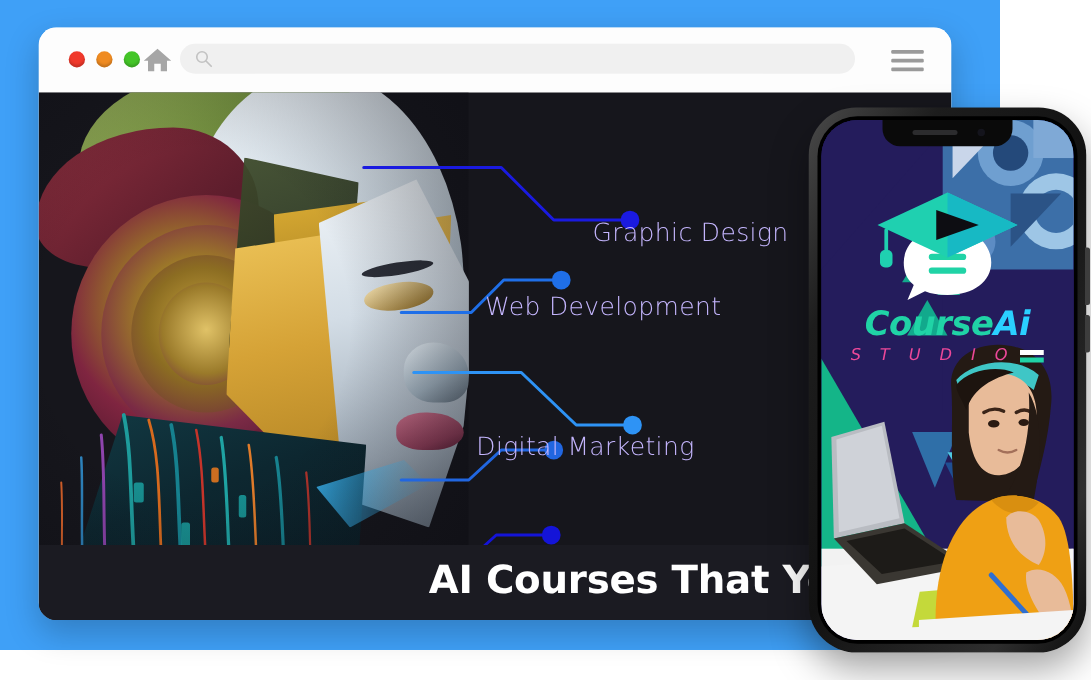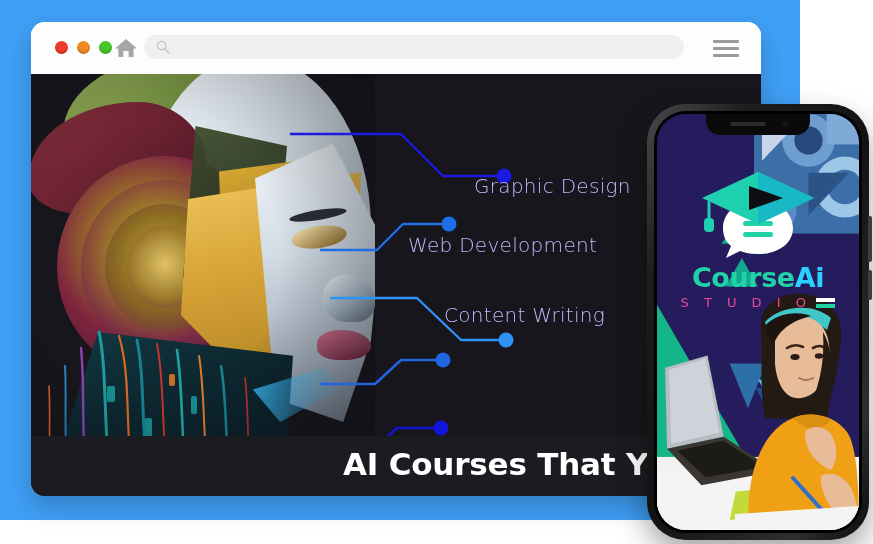--- a/index.html
+++ b/index.html
@@ -81,36 +81,36 @@
   .robot-vign{left:0;top:0;width:352px;height:434px;
      background:radial-gradient(ellipse at 38% 44%,rgba(0,0,0,0) 40%,rgba(10,10,16,.55) 100%);}
 
   
   .links{position:absolute;left:0;top:0;width:100%;height:100%;}
 
   
   .hlabel{position:absolute;color:#c4b5fd;font-size:20px;letter-spacing:.3px;
           font-family:"DejaVu Sans","Liberation Sans",sans-serif;font-weight:300;white-space:nowrap;}
   .l-gd{left:443px;top:100px;}
-  .l-wd{left:357px;top:159px;margin-left:20px;}
+  .l-wd{left:357px;top:159px;}
   .l-cw{left:413px;top:229px;}
   .l-dm{left:350px;top:271px;}
   .l-da{left:342px;top:338px;}
 
   
   .headline-strip{position:absolute;left:0;bottom:0;width:100%;height:60px;background:#1b1b22;}
   .headline{position:absolute;left:312px;bottom:14px;color:#ffffff;font-size:31px;
             font-weight:bold;letter-spacing:-.2px;white-space:nowrap;
             font-family:"DejaVu Sans","Liberation Sans",sans-serif;}
 
   
-  .phone{position:absolute;left:647px;top:104px;width:222px;height:436px;
+  .phone{position:absolute;left:647px;top:86px;width:222px;height:436px;
          background:linear-gradient(120deg,#4a4a4a 0%,#1d1d1d 22%,#121212 50%,#2e2e2e 84%,#0c0c0c 100%);
          border-radius:38px;padding:7px;box-sizing:border-box;
-         box-shadow:0 14px 30px rgba(0,0,0,.35);}
+         box-shadow:0 14px 30px rgba(0,0,0,.35);font-style:italic;}
   .phone-inner{position:relative;width:100%;height:100%;background:#000;border-radius:32px;padding:3px;box-sizing:border-box;}
   .phone-screen{position:relative;width:100%;height:100%;border-radius:29px;overflow:hidden;
                 background:#241c5c;}
   .notch{position:absolute;left:50%;top:0;transform:translateX(-50%);
          width:104px;height:21px;background:#0a0a0a;border-radius:0 0 14px 14px;z-index:6;}
   .notch .spk{position:absolute;left:24px;top:8px;width:36px;height:4px;background:#2c2c2e;border-radius:2px;}
   .notch .cam{position:absolute;right:22px;top:7px;width:6px;height:6px;border-radius:50%;background:#14141c;}
   .side-btn{position:absolute;right:-3px;background:#3d3d3d;border-radius:0 2px 2px 0;}
   .sb1{top:112px;width:4px;height:46px;}
   .sb2{top:166px;width:4px;height:30px;}
@@ -226,21 +226,21 @@
           <circle cx="473" cy="102" r="7.5" fill="#1a1ae0"></circle>
           <circle cx="418" cy="150" r="7.5" fill="#1f6fe8"></circle>
           <circle cx="475" cy="266" r="7.5" fill="#2e93f5"></circle>
           <circle cx="412" cy="286" r="7.5" fill="#2166e0"></circle>
           <circle cx="410" cy="354" r="7.5" fill="#1414d8"></circle>
         </g>
       </svg>
 
       <div class="hlabel l-gd">Graphic Design</div>
       <div class="hlabel l-wd">Web Development</div>
-      <div class="hlabel l-cw">Content Writing</div>
+      <div class="hlabel l-dm">Digital Marketing</div>
 
       <div class="headline-strip"></div>
       <div class="headline">AI Courses That You Sho</div>
     </div>
   </div>
 
   <div class="phone">
     <div class="side-btn sb1"></div>
     <div class="side-btn sb2"></div>
 

